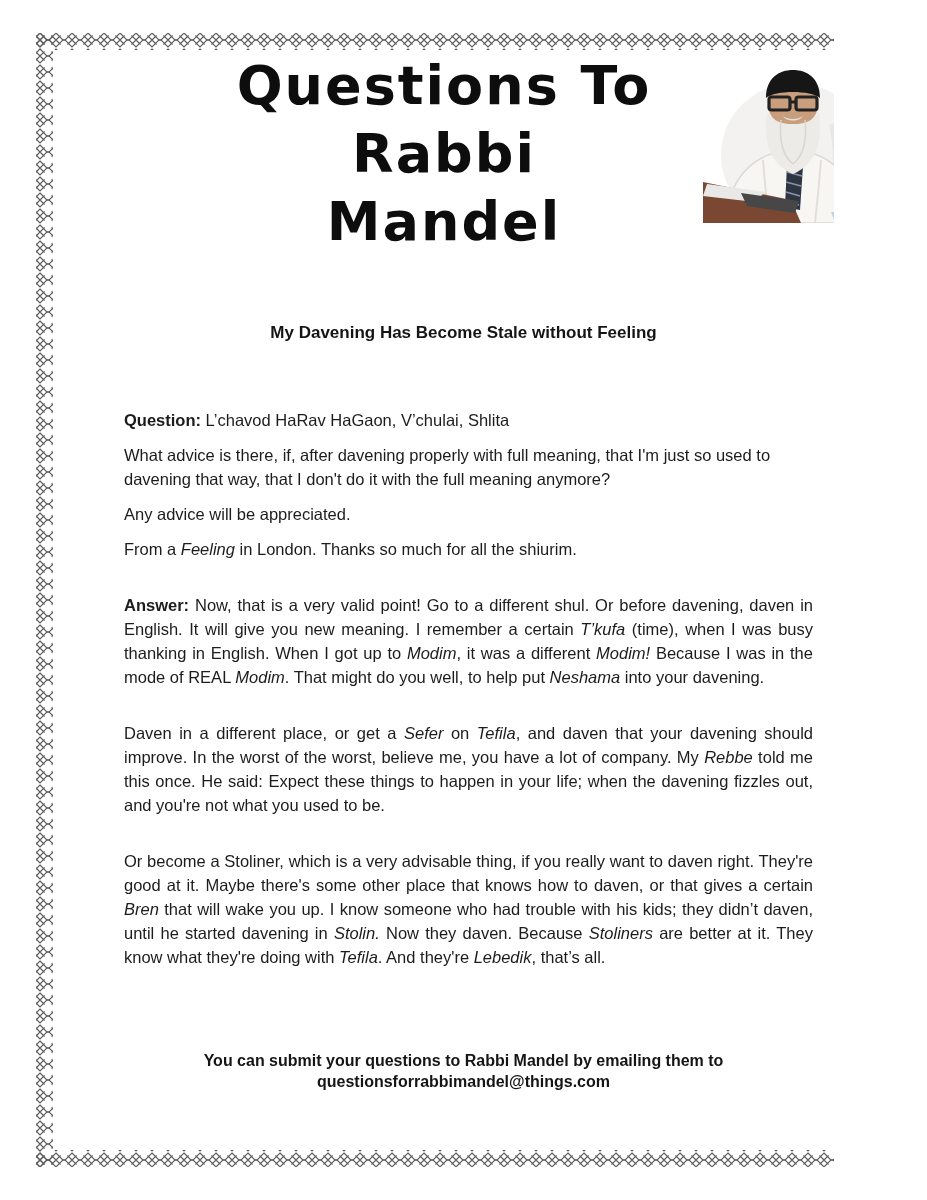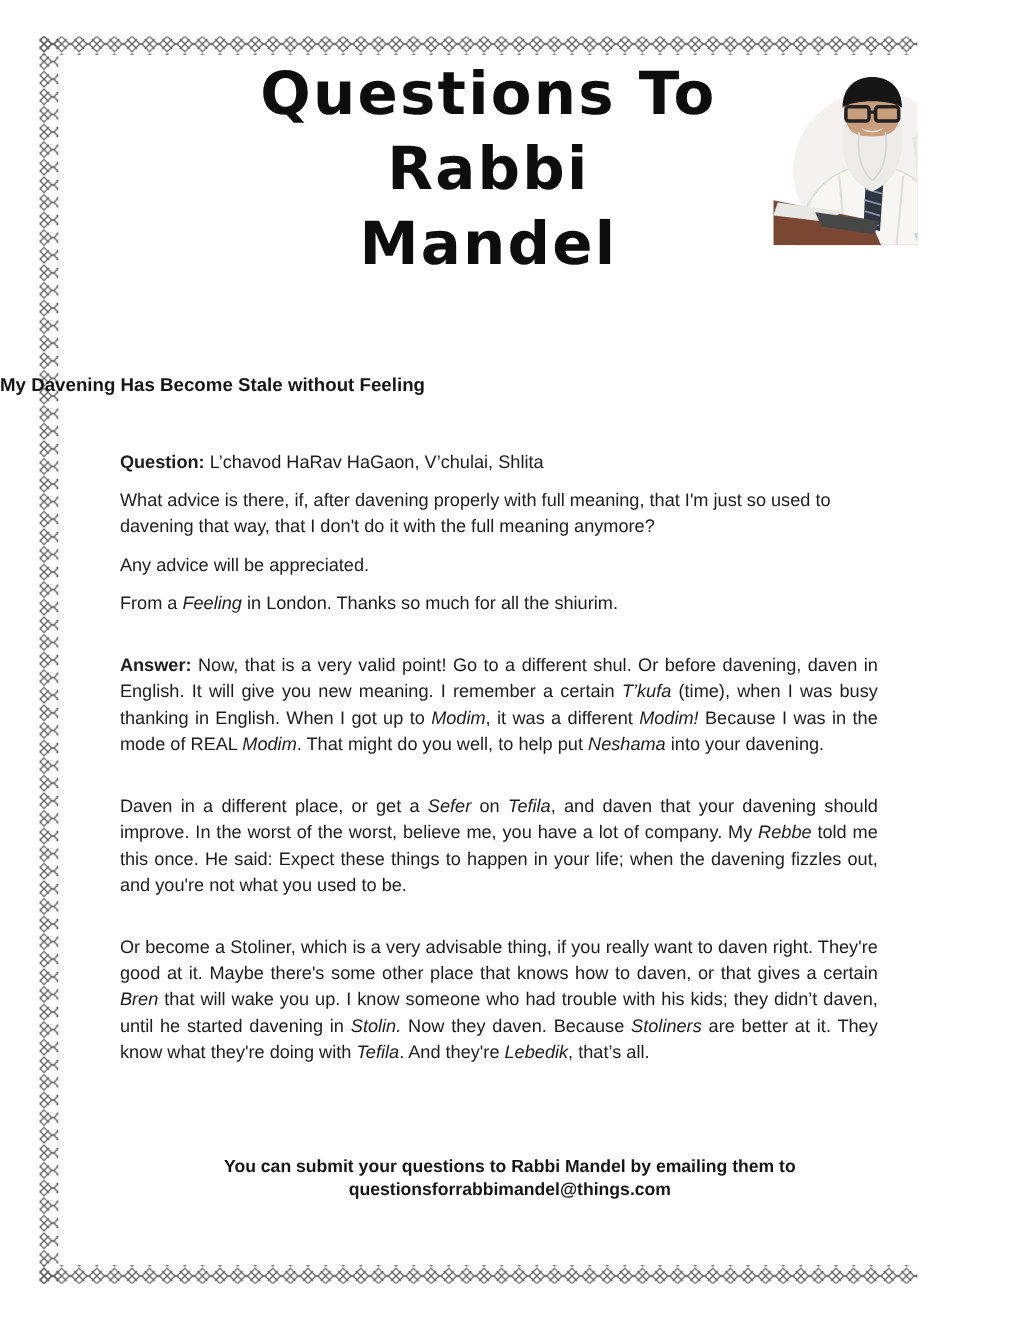--- a/index.html
+++ b/index.html
@@ -19,25 +19,25 @@
     font-family:"DejaVu Sans",sans-serif;
     font-weight:800;
     font-size:54px;line-height:68px;
     letter-spacing:2px;
     color:#0d0d0d;
   }
   .photo{
     position:absolute;left:703px;top:60px;width:168px;height:163px;
   }
   .subtitle{
-    position:absolute;left:0;top:340px;width:927px;margin:0;
-    font-size:17px;font-weight:bold;color:#151515;
+    position:absolute;left:0;top:323px;width:927px;margin:0;
+    text-align:center;font-size:17px;font-weight:bold;color:#151515;
   }
   .article-body{
-    position:absolute;left:109px;top:408px;width:689px;
+    position:absolute;left:124px;top:408px;width:689px;
     font-size:16.5px;line-height:24px;color:#1c1c1c;
   }
   .article-body p{margin:0 0 11px 0;}
   .article-body p.just{text-align:justify;margin-top:32px;}
   .article-body span.b{font-weight:bold;}
   .article-body span.i{font-style:italic;}
   .footer{
     position:absolute;left:119px;top:1050px;width:689px;
     text-align:center;font-weight:bold;font-size:16px;line-height:21px;
     color:#151515;

